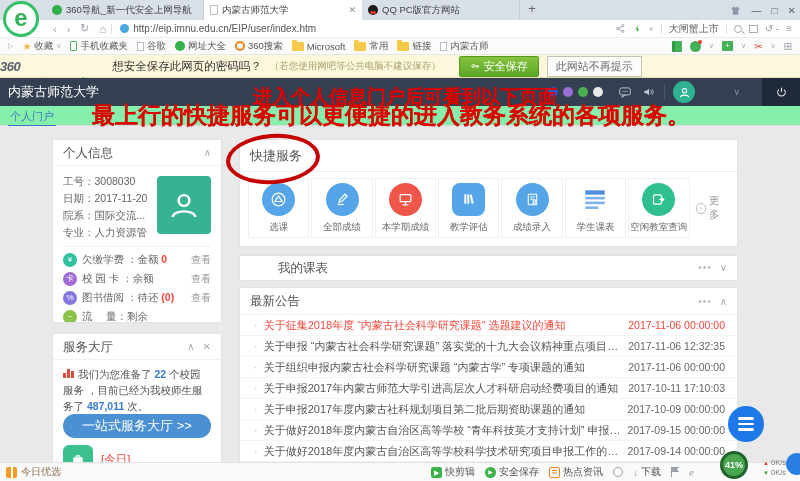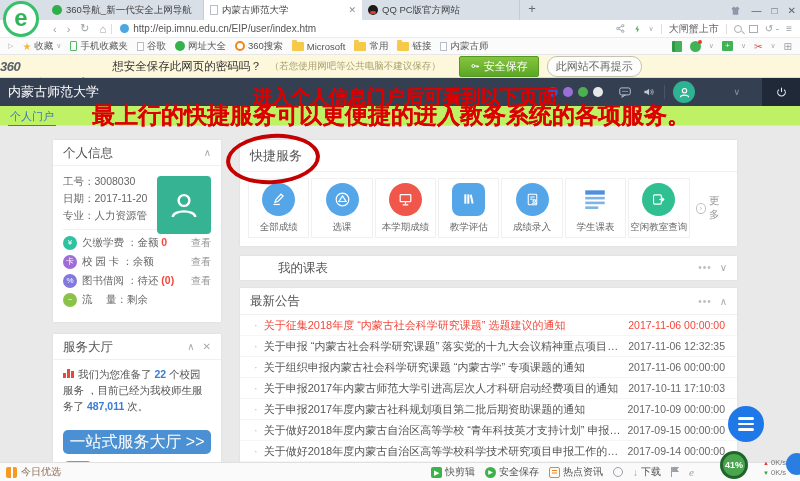--- a/index.html
+++ b/index.html
@@ -53,35 +53,35 @@
   .sciss { color:#e2483b; font-size:10px; }
   .grid { color:#98a0a8; font-size:10px; }
 
   
   .passbar { position:absolute; top:55px; left:0; right:0; height:23px; background:#fdf7dc; border-bottom:1px solid #e8dfae; display:flex; align-items:center; padding:0 0; gap:8px; }
   .brand360 { font-size:13px; font-weight:bold; color:#57606c; font-style:italic; letter-spacing:-0.5px; }
   .brandmgr { font-size:16px; font-weight:bold; color:#3aa83a;margin-top:40px; }
   .passq { font-size:11.5px; color:#333; margin-left:12px; }
   .passhint { font-size:9.5px; color:#a89f6d; }
   .btn-save { display:flex; align-items:center; gap:4px; background:linear-gradient(#86c43e,#5ca727); color:#fff; font-size:11px; border:1px solid #55991f; border-radius:2px; padding:2px 10px; margin-left:10px; }
-  .btn-dismiss { background:#fdfdfb; color:#666; font-size:11px; border:1px solid #c6c2ad; border-radius:10px; padding:2px 8px; }
+  .btn-dismiss { background:#fdfdfb; color:#666; font-size:11px; border:1px solid #c6c2ad; border-radius:0; padding:2px 8px; }
 
   
   .phead { position:absolute; top:78px; left:0; right:0; height:28px; background:#353f52; display:flex; align-items:center; }
   .school { color:#fff; font-size:13px; margin-left:8px; }
   .phead-right { position:absolute; right:0; top:0; height:28px; display:flex; align-items:center; gap:8px; }
   .dots { display:flex; gap:5px; margin-right:6px; }
   .dot { width:10px; height:10px; border-radius:50%; }
   .hsep { width:1px; height:14px; background:#4a5568; }
   .avatar { width:22px; height:22px; border-radius:50%; background:#2eb392; display:flex; align-items:center; justify-content:center; }
   .hcaret { color:#8b95a5; font-size:9px; margin:0 14px 0 30px; }
   .powerbox { width:38px; height:28px; background:#202938; display:flex; align-items:center; justify-content:center; }
 
   
-  .pnav { position:absolute; top:106px; left:0; right:0; height:20px; background:#bef264; border-bottom:1px solid #dcdcdc; }
+  .pnav { position:absolute; top:106px; left:0; right:0; height:20px; background:#86efac; border-bottom:1px solid #dcdcdc; }
   .pnav-tab { display:inline-block; margin-left:8px; height:20px; line-height:18px; font-size:11px; color:#3f76c0; border-bottom:2px solid #3f76c0; padding:0 2px; }
 
   
   .content { position:absolute; top:126px; left:0; right:0; bottom:19px; background:#e9e9e9; }
   .leftcol { position:absolute; left:53px; top:14px; width:168px; }
   .maincol { position:absolute; left:240px; top:14px; width:497px; }
   .panel { background:#fff; box-shadow:0 0 2px rgba(0,0,0,0.08); }
   .pheadrow { height:26px; line-height:26px; padding:0 10px; font-size:12.5px; color:#555; border-bottom:1px solid #f0f0f0; display:flex; align-items:center; }
   .pheadrow .hctrl { margin-left:auto; color:#a9a9a9; font-size:10px; display:flex; gap:8px; }
   .dots3 { color:#bbb; letter-spacing:1px; font-size:10px; }
@@ -96,21 +96,21 @@
   .sic { width:14px; height:14px; border-radius:50%; color:#fff; font-size:8px; line-height:14px; text-align:center; margin-right:5px; flex:none; }
   .red { color:#f4473b; }
   .view { margin-left:auto; color:#999; font-size:10px; }
 
   
   .hall { margin-top:12px; height:128px; overflow:hidden; position:relative; }
   .hall-body { padding:6px 10px 0; font-size:10.5px; color:#555; line-height:16px; }
   .chartic { display:inline-block; width:12px; height:10px; position:relative; margin-right:3px; }
   .chartic i { position:absolute; bottom:0; width:3px; background:#e24b3d; }
   .bluenum { color:#3a7bd5; font-weight:bold; }
-  .btn-hall { display:block; margin:16px auto 0; width:148px; height:24px; line-height:24px; background:#4a90d2; color:#fff; font-size:16px; text-align:center; border:none; border-radius:5px; }
+  .btn-hall { display:block; margin:0 auto 0; width:148px; height:24px; line-height:24px; background:#4a90d2; color:#fff; font-size:13px; text-align:center; border:none; border-radius:12px; }
   .todayrow { display:flex; align-items:center; gap:8px; margin-top:7px; }
   .todayic { width:30px; height:28px; background:#3cc08e; border-radius:6px; display:flex; align-items:center; justify-content:center; }
   .todaytxt { color:#f4473b; font-size:11.5px; }
 
   
   .quick { height:106px; }
   .quick .pheadrow { height:32px; line-height:32px; font-size:13px; }
   .cards { display:flex; gap:2px; padding:6px 8px 0; align-items:stretch; }
   .card { width:64px; height:60px; border:1px solid #f0f0f0; display:flex; flex-direction:column; align-items:center; justify-content:center; gap:5px; background:#fff; }
   .cic { width:33px; height:33px; border-radius:50%; display:flex; align-items:center; justify-content:center; }
@@ -350,20 +350,21 @@
       <div class="panel profile">
         <div class="pheadrow">
           <span>个人信息</span>
           <span class="hctrl">
               <span>∧</span>
             </span>
         </div>
         <div class="pf-body">
           <div class="pf-row"><span>工号：</span><span>3008030</span></div>
           <div class="pf-row"><span>日期：</span><span>2017-11-20</span></div>
+          <div class="pf-row"><span>院系：</span><span>国际交流...</span></div>
           <div class="pf-row"><span>专业：</span><span>人力资源管</span></div>
           <div class="pf-div"></div>
           <div class="stat">
             <span class="sic" style="background:#2fc1a0">¥</span>
             <span><span>欠缴学费 ：金额 </span><b class="red">0</b></span>
             <a class="view">查看</a>
           </div>
           <div class="stat">
             <span class="sic" style="background:#a06cd5">卡</span>
             <span><span>校 园 卡 ：余额</span><b class="red"></b></span>
@@ -414,39 +415,39 @@
     </div>
 
     <div class="maincol">
       <div class="panel quick">
         <div class="pheadrow">
             <span>快捷服务</span>
           </div>
         <div class="cards">
           <div class="card">
             <span class="cic" style="background:#55a6e8">
+              <svg width="19" height="19" viewBox="0 0 24 24">
+                  <g stroke="#fff" stroke-width="1.5" fill="none">
+                    <circle cx="12" cy="12" r="8"></circle>
+                    <path d="M12 7.5l4.5 7h-9z"></path>
+                  </g>
+                </svg>
+            </span>
+            <span class="clabel">选课</span>
+          </div>
+          <div class="card">
+            <span class="cic" style="background:#55a6e8">
               <svg width="17" height="17" viewBox="0 0 24 24">
                   <g stroke="#fff" stroke-width="1.7" fill="none">
                     <path d="M5 19h9"></path>
                     <path d="M7 16l1.5-4 7-7.5 3 2.5-7 7.5z"></path>
                   </g>
                 </svg>
             </span>
             <span class="clabel">全部成绩</span>
-          </div>
-          <div class="card">
-            <span class="cic" style="background:#55a6e8">
-              <svg width="19" height="19" viewBox="0 0 24 24">
-                  <g stroke="#fff" stroke-width="1.5" fill="none">
-                    <circle cx="12" cy="12" r="8"></circle>
-                    <path d="M12 7.5l4.5 7h-9z"></path>
-                  </g>
-                </svg>
-            </span>
-            <span class="clabel">选课</span>
           </div>
           <div class="card">
             <span class="cic" style="background:#f0564a">
               <svg width="17" height="17" viewBox="0 0 24 24">
                   <g stroke="#fff" stroke-width="1.7" fill="none">
                     <rect x="4.5" y="5" width="15" height="10" rx="1"></rect>
                     <path d="M12 15v3.5M8 19.5h8"></path>
                   </g>
                 </svg>
             </span>

